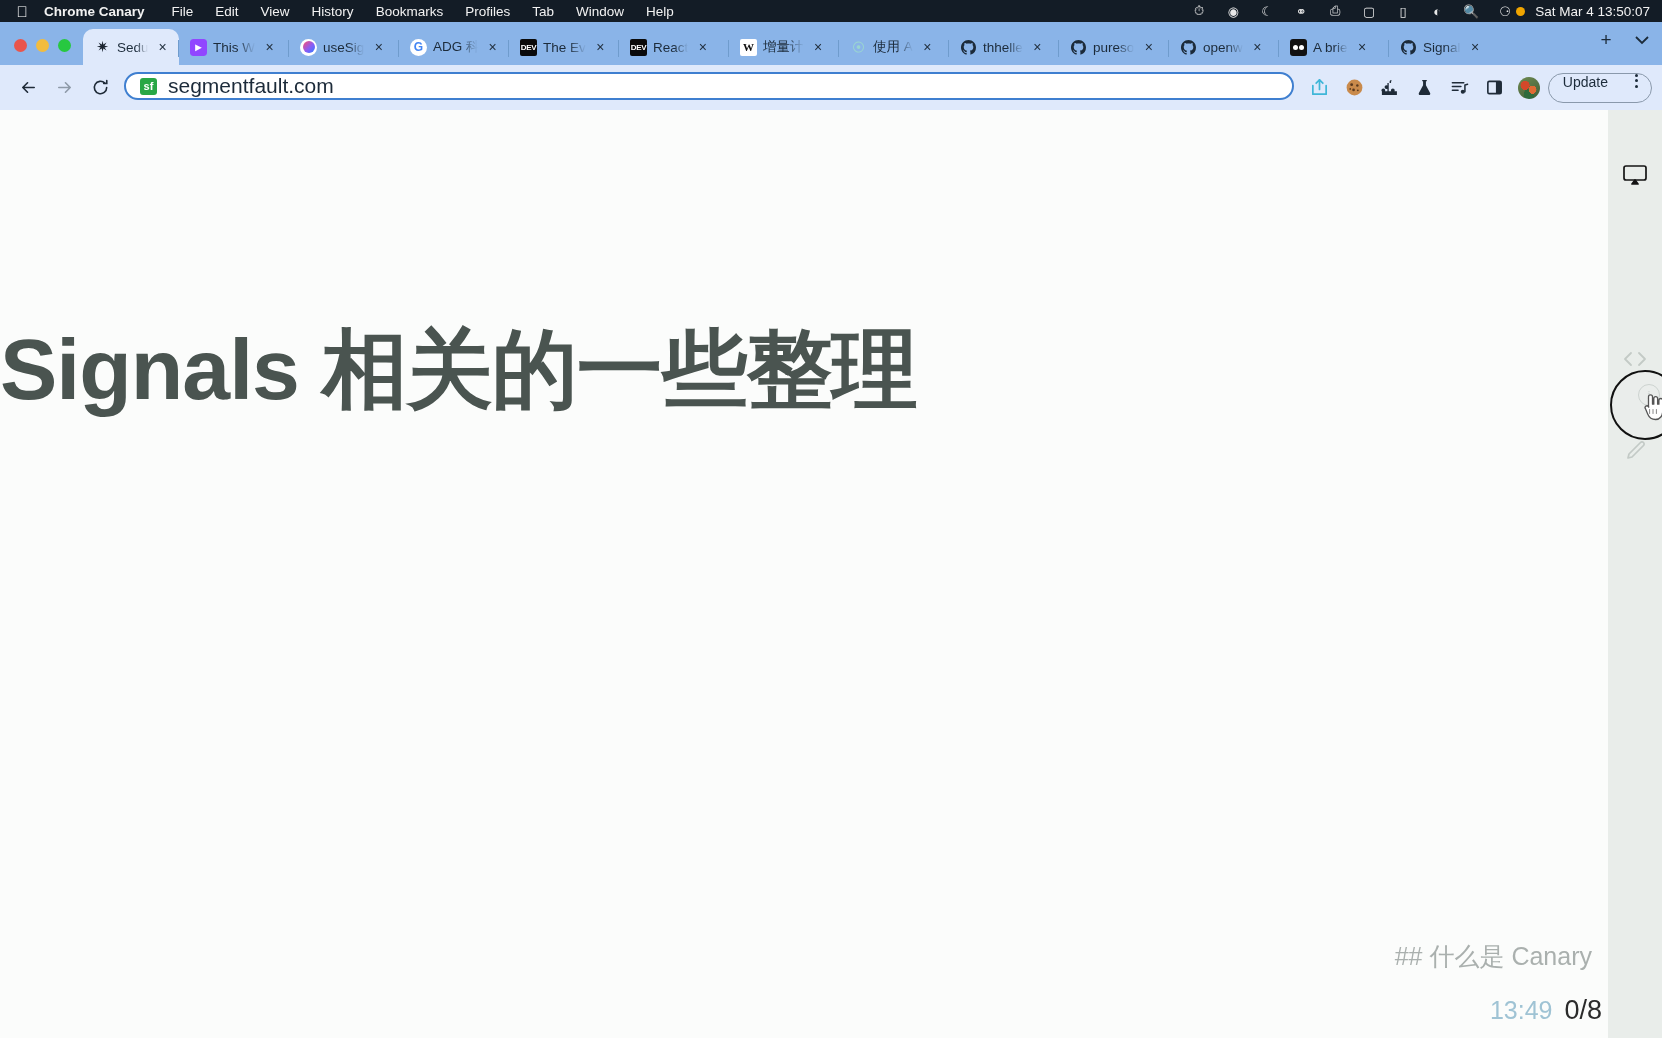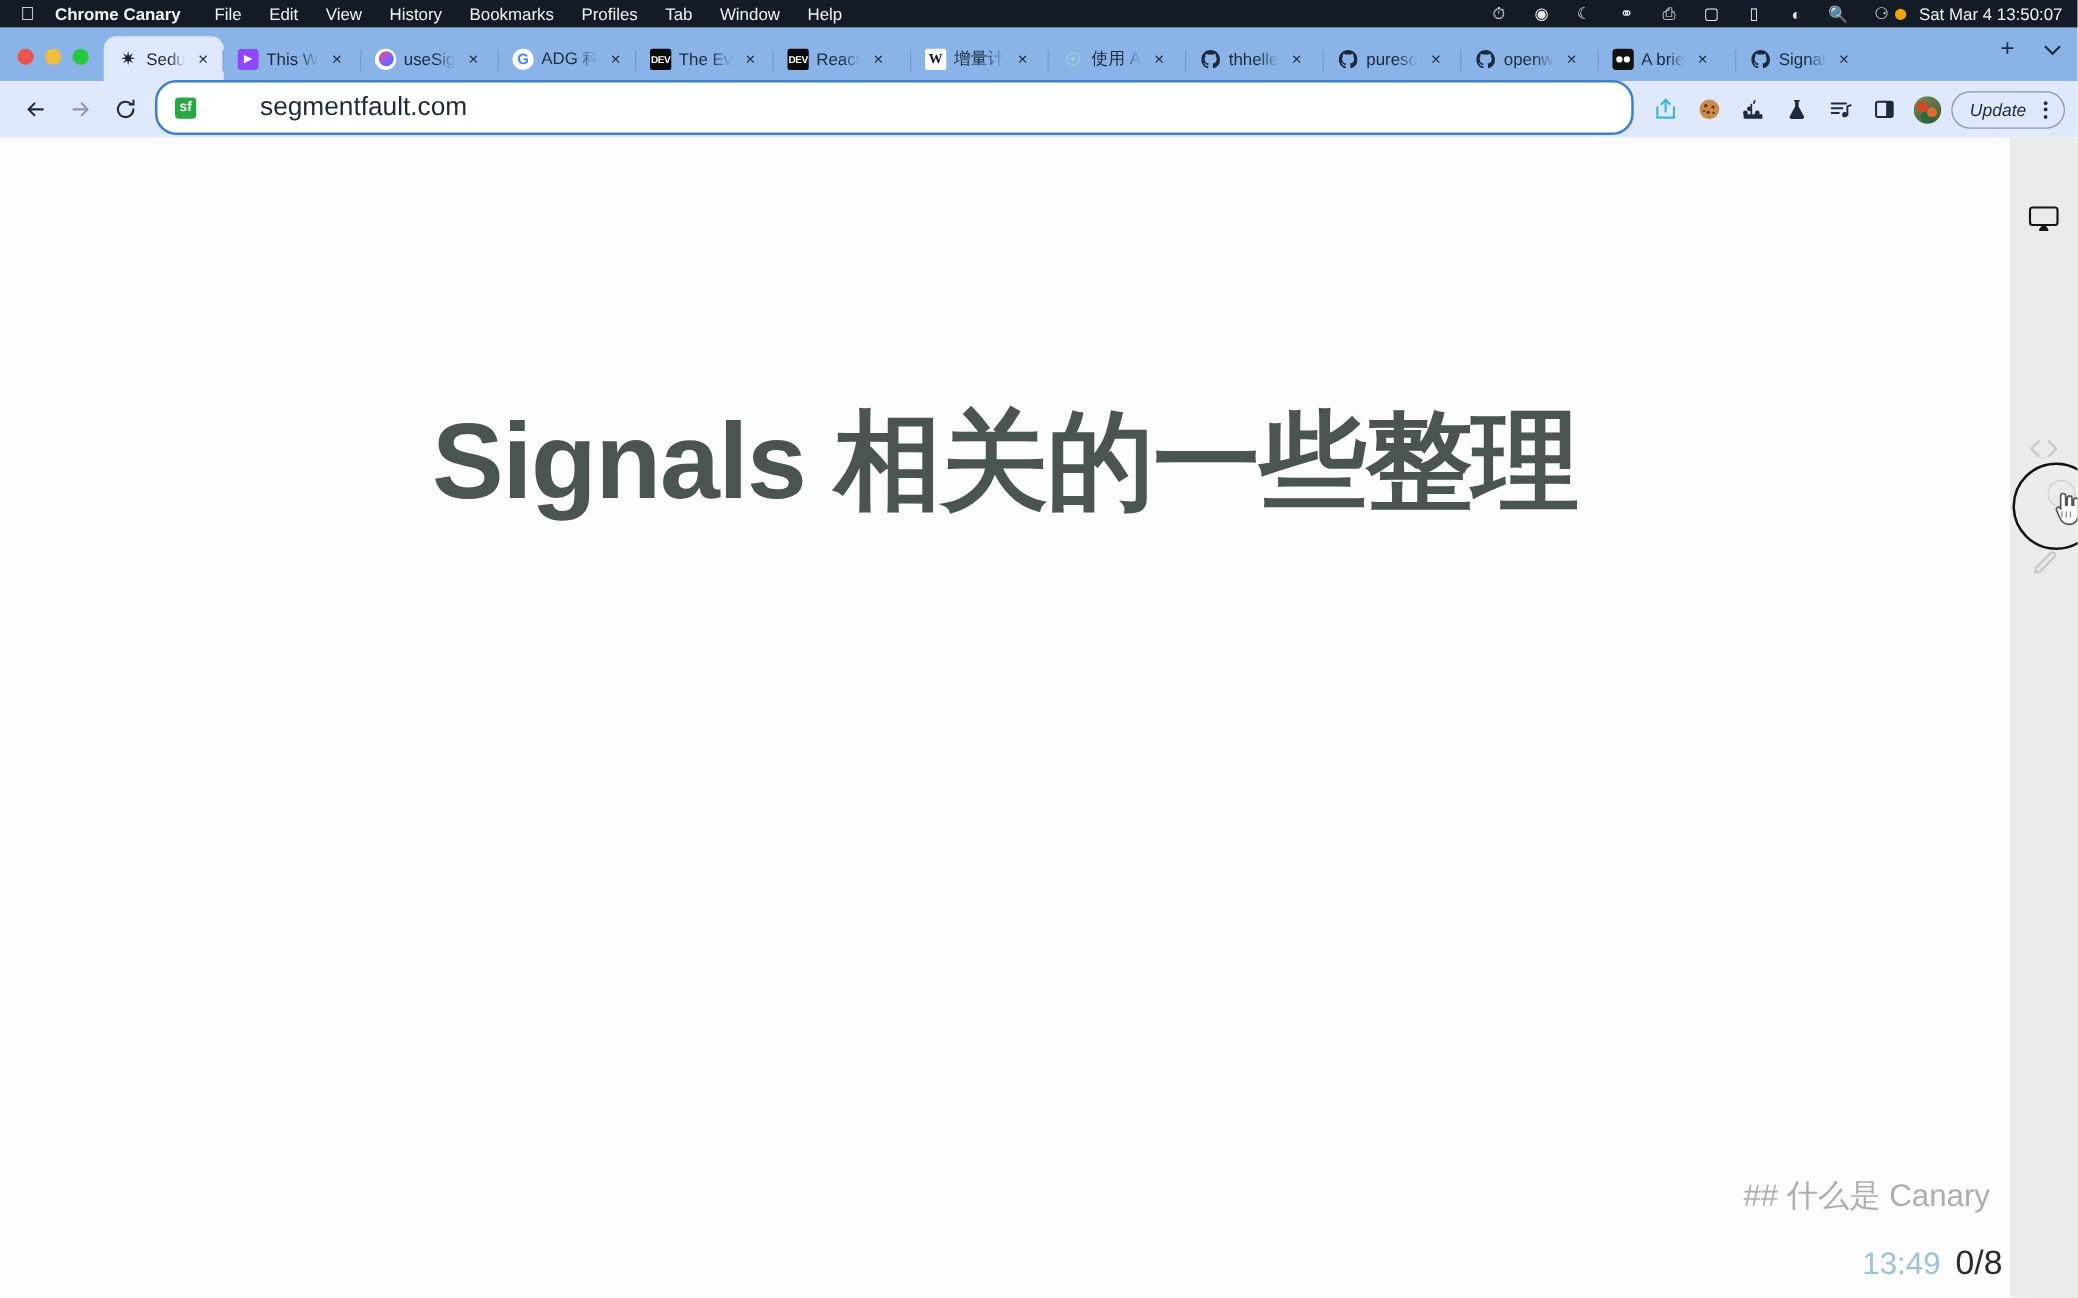--- a/index.html
+++ b/index.html
@@ -79,53 +79,53 @@
 
   
   .toolbar{
     position:absolute; top:43px; left:0; width:1662px; height:45px;
     background:#dfe9fb; display:flex; align-items:center; padding:0 10px;
   }
   .nav-btn{ width:36px;height:36px;display:flex;align-items:center;justify-content:center;
     font-size:18px; color:#1f2b38; }
   .nav-btn.fwd{ color:#8e9aa8; }
   .omnibox{
-    flex:1; height:44px; background:#ffffff; border:2px solid #3f7fd0; border-radius:17px;
-    display:flex; align-items:center; padding:0 14px; margin:0 8px 3px 6px; min-width:0;gap:40px;
+    flex:1; height:28px; background:#ffffff; border:2px solid #3f7fd0; border-radius:17px;
+    display:flex; align-items:center; padding:0 14px; margin:0 8px 3px 6px; min-width:0;
   }
   .omni-fav{ width:17px;height:17px;background:#28a745;border-radius:3px;color:#fff;
     font-size:11px;font-weight:bold;display:flex;align-items:center;justify-content:center;
     margin-right:11px; font-family:"Liberation Sans",sans-serif; flex:0 0 17px;}
   .omni-url{ font-size:21px; color:#1c2b3a; white-space:nowrap; overflow:hidden;}
   .tb-icon{ width:35px;height:36px;display:flex;align-items:center;justify-content:center;
     color:#1f2b38; font-size:16px; }
   .tb-icon svg{ display:block; }
   .avatar{ width:22px;height:22px;border-radius:50%; margin:0 6px;
     background:
       radial-gradient(circle at 32% 38%, #d4482a 0 22%, transparent 23%),
       radial-gradient(circle at 66% 58%, #e06a33 0 20%, transparent 21%),
       radial-gradient(circle at 50% 78%, #2e6b3c 0 25%, transparent 26%),
       linear-gradient(150deg,#6f8a52 0%,#3f5c35 100%);
   }
   .update-btn{
     height:30px; border:1px solid #8a99ab; border-radius:16px;
-    display:flex;align-items:center; gap:11px; padding:0 10px 0 14px; margin-left:2px;
-    font-size:14px; color:#1c2b3a; background:transparent;font-style:italic;
+    display:flex;gap:24px; padding:0 10px 0 14px; margin-left:2px;
+    font-size:14px; color:#1c2b3a; background:transparent;
   }
   .kebab{ display:flex;flex-direction:column;gap:2.5px; align-items:center; padding:0 3px;}
   .kebab i{ width:3px;height:3px;border-radius:50%;background:#1c2b3a;display:block;}
 
   
   .viewport{
     position:absolute; top:88px; left:0; width:1662px; height:928px;
     background:#fbfcfb; overflow:hidden;
   }
   .slide{ position:absolute; inset:0; }
   .slide-title{
-    position:absolute; top:212px; left:0; width:1608px; text-align:center;
+    position:absolute; top:212px; left:0; width:1608px; 
     font-size:86px; font-weight:bold; color:#4a5450; letter-spacing:-1px;
     line-height:1.1;
   }
   .speaker-note{
     position:absolute; right:70px; bottom:65px; font-size:25px; color:#aab0ae;
     white-space:nowrap;
   }
   .status-row{
     position:absolute; right:60px; bottom:12px; display:flex; align-items:baseline; gap:12px;
   }

